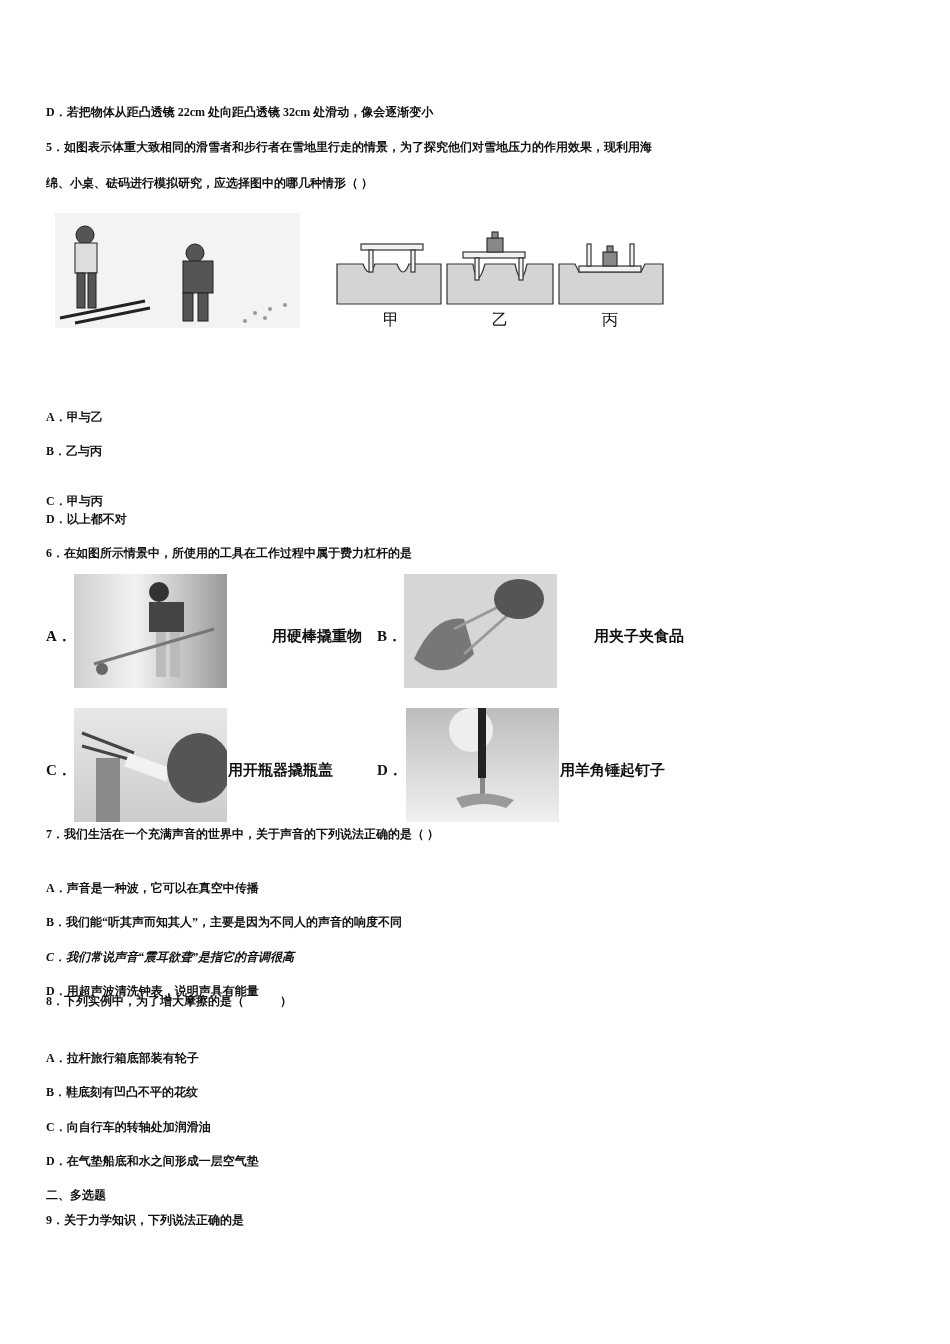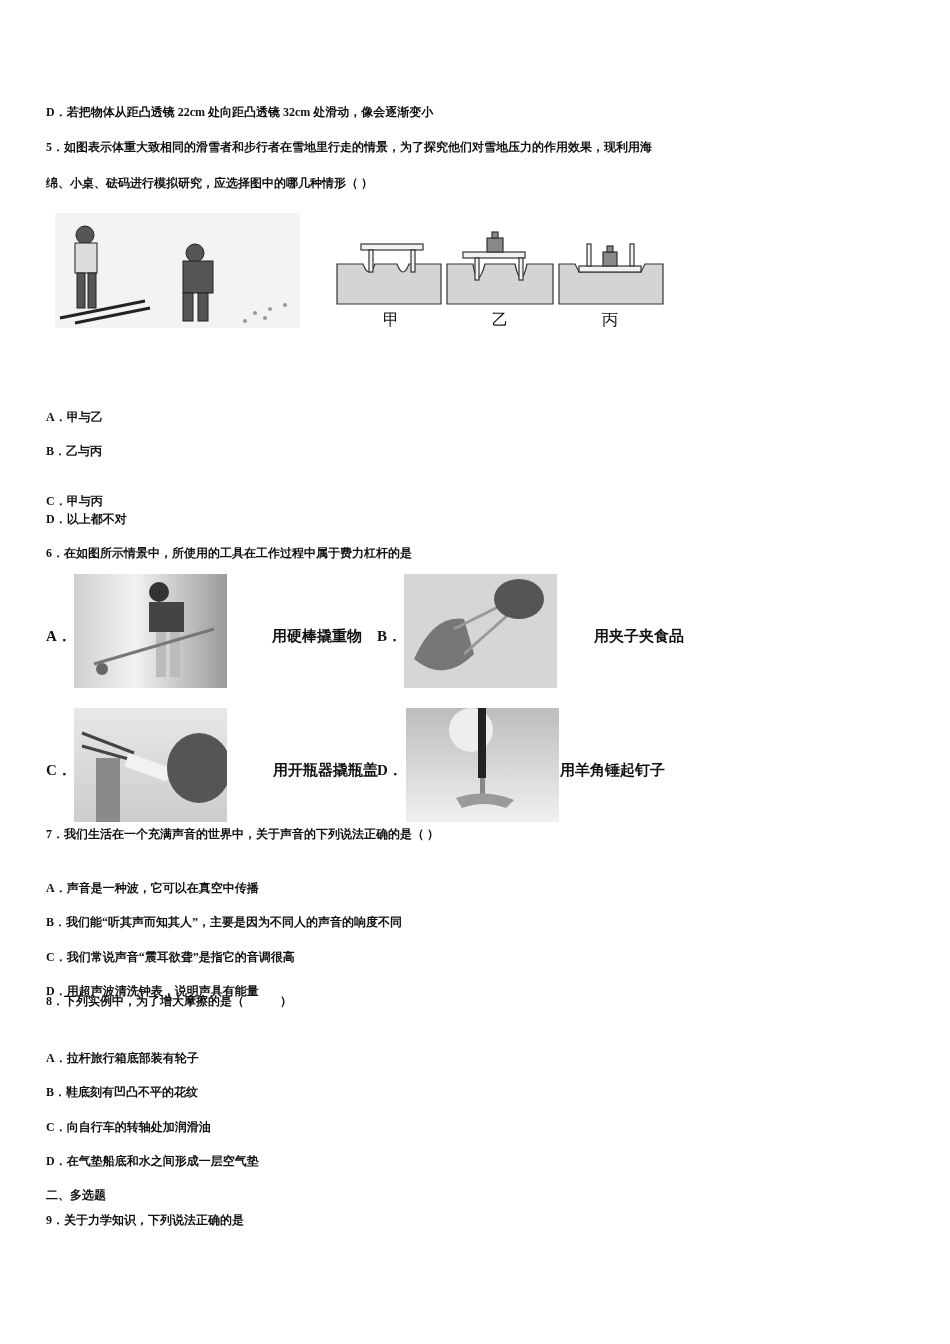--- a/index.html
+++ b/index.html
@@ -117,37 +117,37 @@
 <div class="letter" style="left:46px; top:760px;">C．</div>
 <div class="photo" style="left:74px; top:708px; width:153px; height:114px; background:linear-gradient(180deg,#e8e8e8,#cccccc);">
   <svg width="153" height="114">
       <rect x="22" y="50" width="24" height="64" fill="#8a8a8a"></rect>
       <line x1="8" y1="25" x2="60" y2="45" stroke="#444" stroke-width="3"></line>
       <line x1="8" y1="38" x2="58" y2="52" stroke="#444" stroke-width="3"></line>
       <rect x="55" y="45" width="45" height="14" fill="#f2f2f2" transform="rotate(20 55 45)"></rect>
       <ellipse cx="125" cy="60" rx="32" ry="35" fill="#555"></ellipse>
     </svg>
 </div>
-<div class="caption" style="left:228px; top:760px;margin-left:45px;">用开瓶器撬瓶盖</div>
+<div class="caption" style="left:228px; top:760px;">用开瓶器撬瓶盖</div>
 
 <div class="letter" style="left:377px; top:760px;">D．</div>
 <div class="photo" style="left:406px; top:708px; width:153px; height:114px; background:linear-gradient(180deg,#bdbdbd,#f0f0f0);">
   <svg width="153" height="114">
       <ellipse cx="65" cy="22" rx="22" ry="22" fill="#eee"></ellipse>
       <rect x="72" y="0" width="8" height="70" fill="#222"></rect>
       <rect x="74" y="70" width="5" height="20" fill="#888"></rect>
       <path d="M50,90 Q78,80 108,92 L100,100 Q78,92 56,100 Z" fill="#9a9a9a"></path>
     </svg>
 </div>
 <div class="caption" style="left:560px; top:760px;">用羊角锤起钉子</div>
 
 <div class="line" style="top:824px;">7．我们生活在一个充满声音的世界中，关于声音的下列说法正确的是（ ）</div>
 <div class="line" style="top:878px;">A．声音是一种波，它可以在真空中传播</div>
 <div class="line" style="top:912px;">B．我们能“听其声而知其人”，主要是因为不同人的声音的响度不同</div>
-<div class="line" style="top:947px;">C．我们常说声音“震耳欲聋”是指它的音调很高</div>
+<div class="line" style="top:947px;font-style:italic;">C．我们常说声音“震耳欲聋”是指它的音调很高</div>
 <div class="line" style="top:981px;">D．用超声波清洗钟表，说明声具有能量</div>
 
 <div class="line" style="top:991px;text-align:right;">8．下列实例中，为了增大摩擦的是（　　　）</div>
 <div class="line" style="top:1048px;">A．拉杆旅行箱底部装有轮子</div>
 <div class="line" style="top:1082px;">B．鞋底刻有凹凸不平的花纹</div>
 <div class="line" style="top:1117px;">C．向自行车的转轴处加润滑油</div>
 <div class="line" style="top:1151px;">D．在气垫船底和水之间形成一层空气垫</div>
 
 <div class="line" style="top:1185px;">二、多选题</div>
 <div class="line" style="top:1210px;">9．关于力学知识，下列说法正确的是</div>

